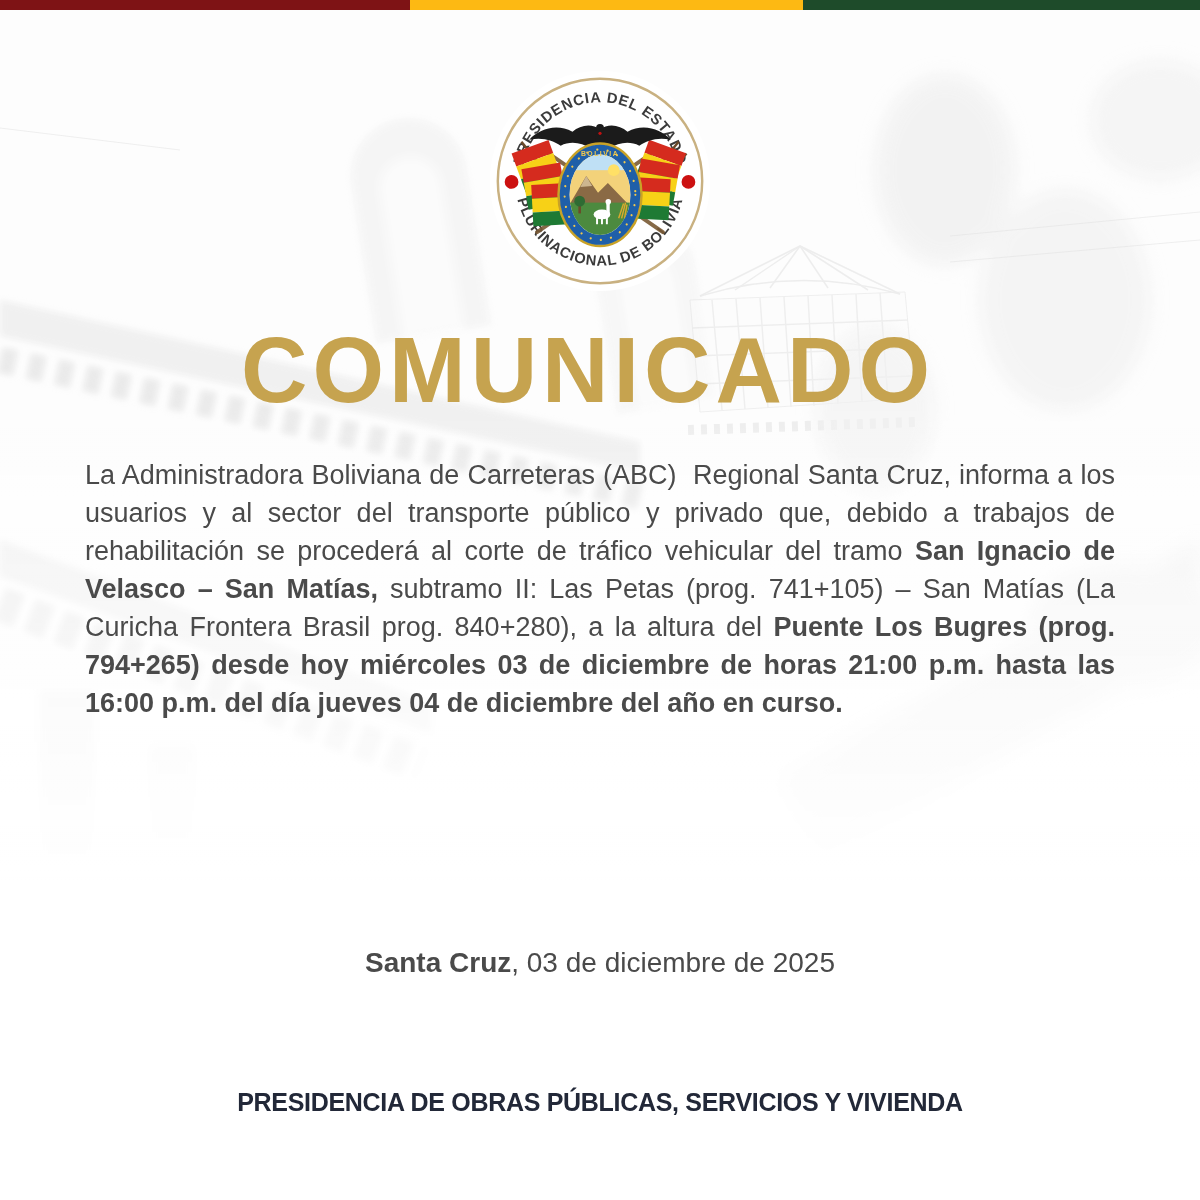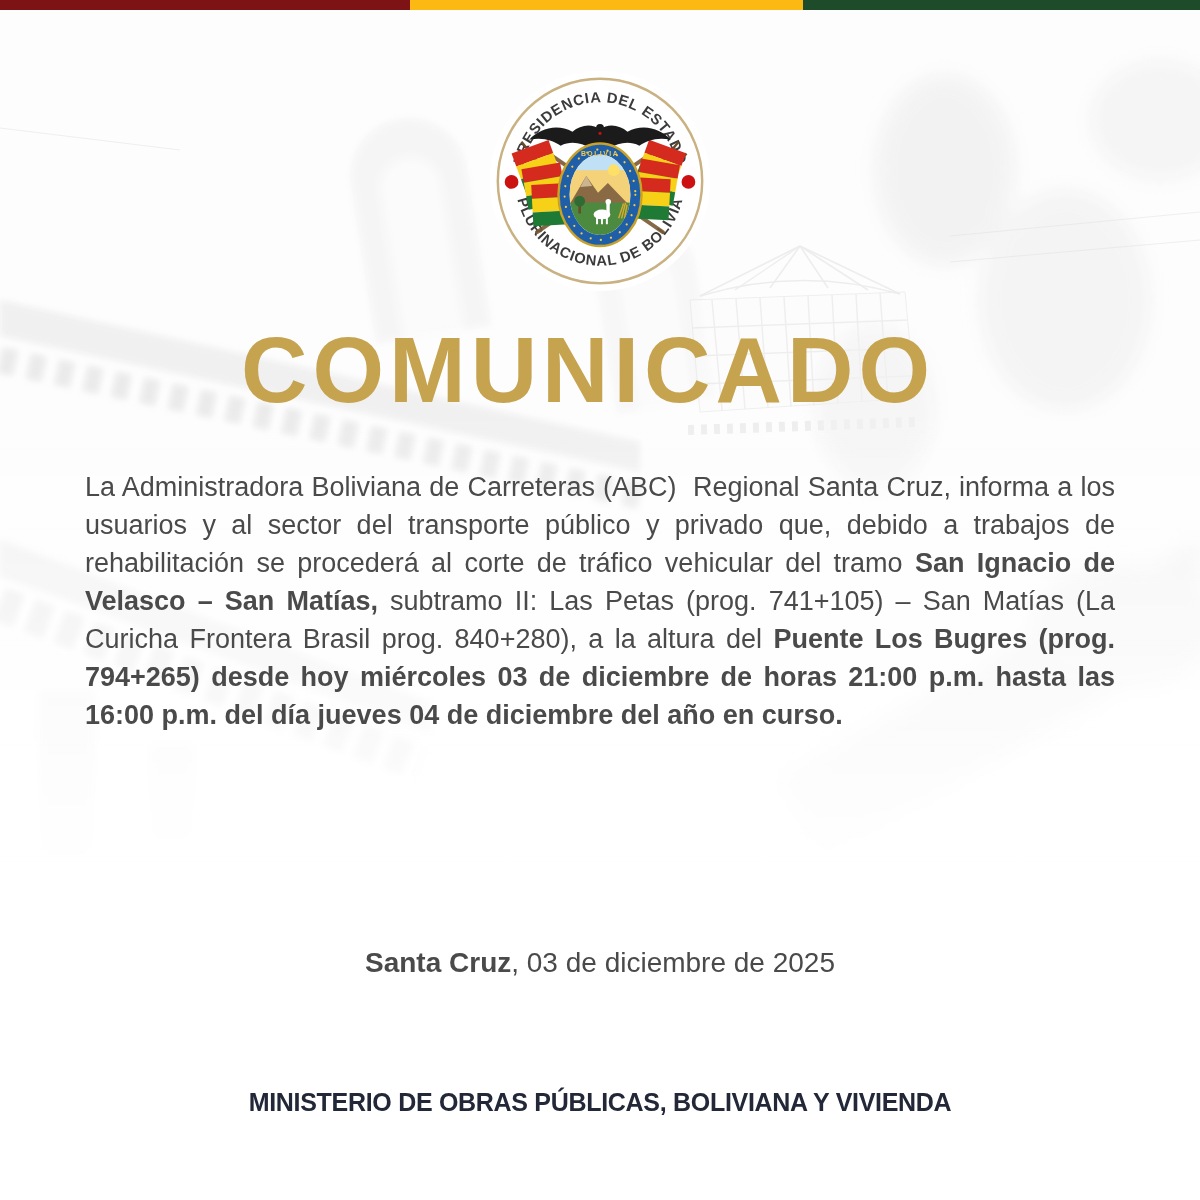--- a/index.html
+++ b/index.html
@@ -22,21 +22,21 @@
   .seal{position:absolute;left:487px;top:68px;width:226px;height:226px;z-index:4;}
   .seal svg{width:100%;height:100%;}
   .seal-arc-text{font-family:"Liberation Sans",sans-serif;font-weight:bold;font-size:15px;letter-spacing:0.8px;fill:#3b3b3b;}
   
   .title{
     position:absolute;top:324px;left:0;width:1176px;margin:0;z-index:4;
     text-align:center;font-size:92px;line-height:1;font-weight:bold;
     letter-spacing:5px;color:var(--gold,#C6A34F);
   }
   
-  .body-text{position:absolute;left:85px;top:468px;width:1030px;z-index:4;
+  .body-text{position:absolute;left:85px;top:456px;width:1030px;z-index:4;
     font-size:27px;line-height:38px;color:var(--body_text,#4A4A4A);}
   .body-text p{margin:0 0 38px 0;text-align:justify;text-align-last:left;}
   .b{font-weight:bold;}
   
   .dateline{position:absolute;top:947px;left:0;width:1200px;z-index:4;
     text-align:center;font-size:28px;color:var(--body_text,#4A4A4A);}
   
   .footer{position:absolute;top:1088px;left:0;width:1200px;z-index:4;text-align:center;}
   .footer .f1{font-weight:bold;font-size:25px;letter-spacing:-0.3px;color:var(--footer_navy,#222838);}
   .footer .f2{font-weight:bold;font-size:23px;letter-spacing:-0.2px;margin-top:5px;color:var(--footer_gray,#9B9B9B);}
@@ -229,16 +229,16 @@
 
   <h1 class="title">COMUNICADO</h1>
 
   <div class="body-text">
     <p><span>La Administradora Boliviana de Carreteras (ABC)&nbsp; Regional Santa Cruz, informa a los usuarios y al sector del transporte público y privado que, debido a trabajos de rehabilitación se procederá al corte de tráfico vehicular del tramo </span><span class="b">San Ignacio de Velasco – San Matías,</span><span> subtramo II: Las Petas (prog. 741+105) – San Matías (La Curicha Frontera Brasil prog. 840+280), a la altura del </span><span class="b">Puente Los Bugres (prog. 794+265) desde hoy miércoles 03 de diciembre de horas 21:00 p.m. hasta las 16:00 p.m. del día jueves 04 de diciembre del año en curso.</span></p>
   </div>
 
   <div class="dateline"><span class="b">Santa Cruz</span><span>, 03 de diciembre de 2025</span></div>
 
   <div class="footer">
-    <div class="f1">MINISTERIO DE OBRAS PÚBLICAS, BOLIVIANA Y VIVIENDA</div>
+    <div class="f1">PRESIDENCIA DE OBRAS PÚBLICAS, SERVICIOS Y VIVIENDA</div>
   </div>
 
 </div>
 
 </body></html>

